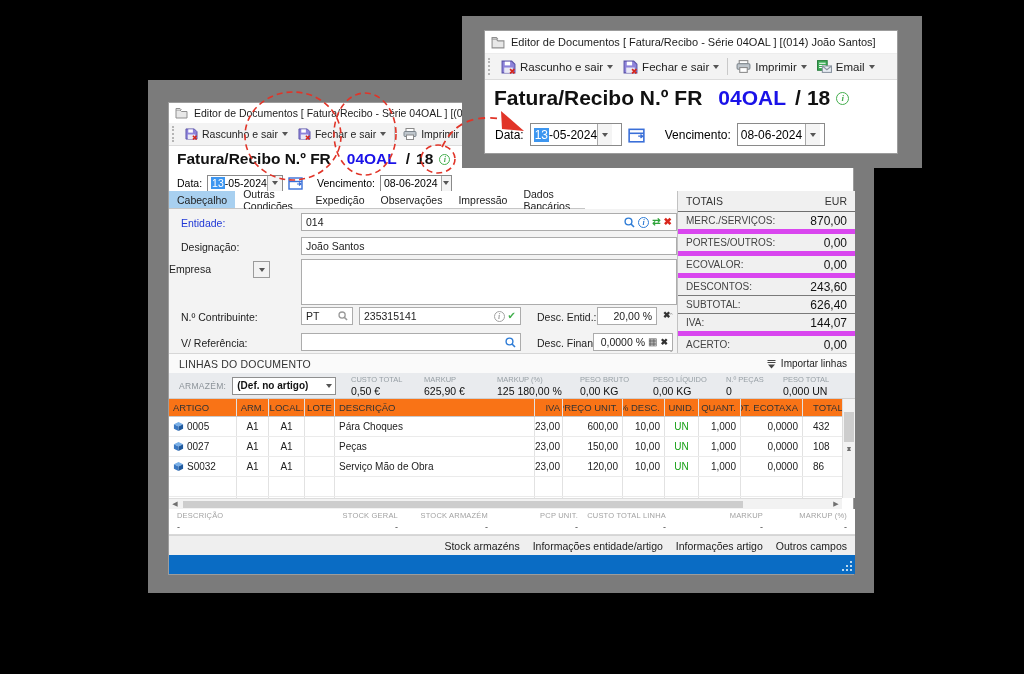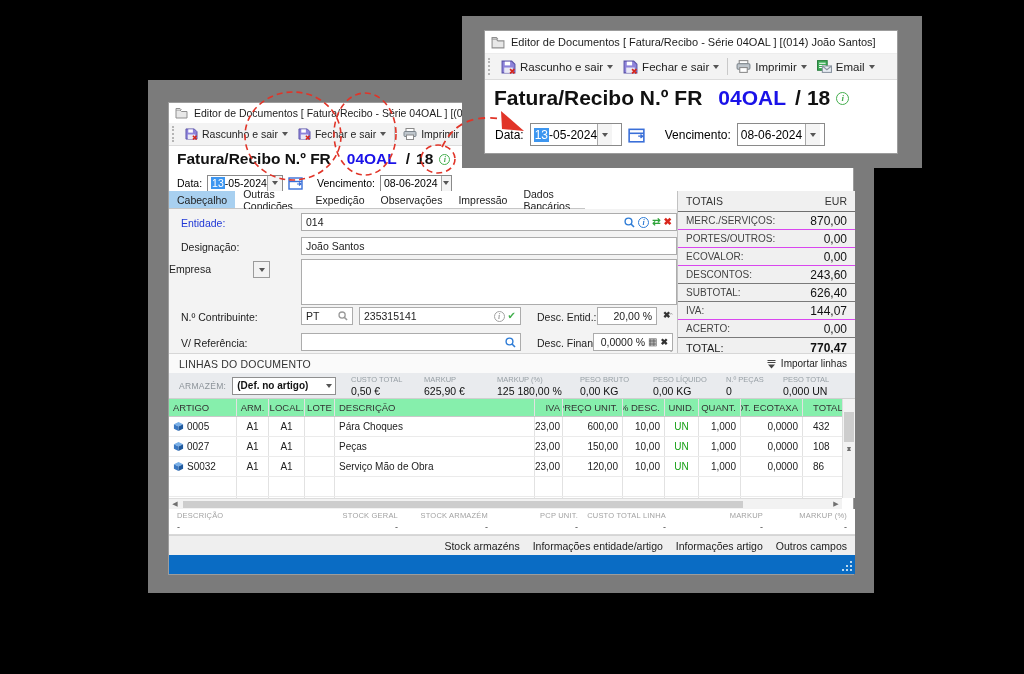--- a/index.html
+++ b/index.html
@@ -61,42 +61,42 @@
   .calcic{color:#555;font-size:10px;line-height:1}
   .sbtn{display:flex;align-items:center;justify-content:center;width:15px;height:15px;border:1px solid #9b9b9b;background:#f2f2f2}
   .mini-scroll{position:absolute;right:2px;display:flex;flex-direction:column;color:#9a9a9a;font-size:7px;line-height:7px}
   
   .totais{position:absolute;left:508px;top:88px;width:178px;height:162px;background:#f0f0f0;
     border-left:1px solid #c2c2c2;box-sizing:border-box;font-size:10px;color:#333}
   .t-head{display:flex;justify-content:space-between;align-items:center;height:20px;padding:0 8px;
     border-bottom:1px solid #6f6f6f;font-size:10.5px}
   .t-row{display:flex;justify-content:space-between;align-items:center;height:17px;padding:0 8px;color:#444}
   .t-row .tv{color:#111;font-size:12px}
-  .lt{border-bottom:1px solid #d946ef}.dk{border-bottom:1px solid #7a7a7a}
+  .lt{border-bottom:5px solid #d946ef}.dk{border-bottom:1px solid #7a7a7a}
   .t-row.total{height:19px;font-size:11px;color:#222}
   .t-row.total .tv{font-weight:bold;font-size:12px}
   
   .linhasbar{position:absolute;left:0;top:250px;width:686px;height:20px;background:#fafafa;border-top:1px solid #d7d7d7;
     box-sizing:border-box;display:flex;align-items:center;font-size:10.5px;color:#333}
   .linhasbar .lt-title{padding-left:10px;letter-spacing:.2px}
   .importlink{margin-left:auto;display:flex;align-items:center;gap:4px;padding-right:8px;font-size:10px;color:#222}
   .armazem{position:absolute;left:0;top:270px;width:686px;height:26px;background:#e9ebee;border-bottom:1px solid #cfcfcf;
     box-sizing:border-box;display:flex;align-items:center}
   .arm-label{font-size:8.5px;color:#8b9298;padding:0 6px 0 10px;letter-spacing:.3px}
   .arm-select{width:104px;height:18px;border:1px solid #8f8f8f;background:#fff;display:flex;align-items:center;
     font-size:10px;font-weight:bold;color:#111;padding-left:4px;box-sizing:border-box}
   .arm-select .car{margin-left:auto;margin-right:3px}
   .stats{display:flex;gap:7px;margin-left:auto;padding-right:6px}
   .stat{width:66px;}
   .stat .sl{font-size:7.5px;color:#98a0a6;white-space:nowrap}
   .stat .sv{font-size:10.5px;color:#111;margin-top:1px;white-space:nowrap}
   
   .tablewrap{position:absolute;left:0;top:296px;width:673px;height:99px;background:#fff;overflow:hidden}
   .trow{display:flex;height:19px;border-bottom:1px solid #ebebeb;font-size:10px;color:#222;align-items:center}
-  .thead{height:17px;background:#86efac;border-bottom:1px solid #c9c9c9;color:#333;font-size:9.5px}
+  .thead{height:17px;background:#f97316;border-bottom:1px solid #c9c9c9;color:#333;font-size:9.5px}
   .c{box-sizing:border-box;border-right:1px solid #e2e2e2;height:100%;display:flex;align-items:center;
     padding:0 4px;white-space:nowrap;overflow:hidden}
   .c.r{justify-content:flex-end}.c.ctr{justify-content:center}
   .c-art{width:68px;gap:3px}.c-arm{width:32px}.c-local{width:36px}.c-lote{width:30px}.c-desc{width:200px}
   .c-iva{width:28px;padding:0 2px}.c-preco{width:60px}.c-pdesc{width:42px}.c-unid{width:34px}
   .c-quant{width:42px}.c-eco{width:62px}.c-total{width:39px;border-right:none;padding-left:10px}
   .unid-g{color:#17a017}
   
   .vscroll{position:absolute;left:673px;top:296px;width:13px;height:99px;background:#f2f2f2;border-left:1px solid #ddd;box-sizing:border-box}
   .hscroll{position:absolute;left:0;top:395px;width:673px;height:11px;background:#f2f2f2;border-top:1px solid #ddd;box-sizing:border-box;display:flex;align-items:center}

